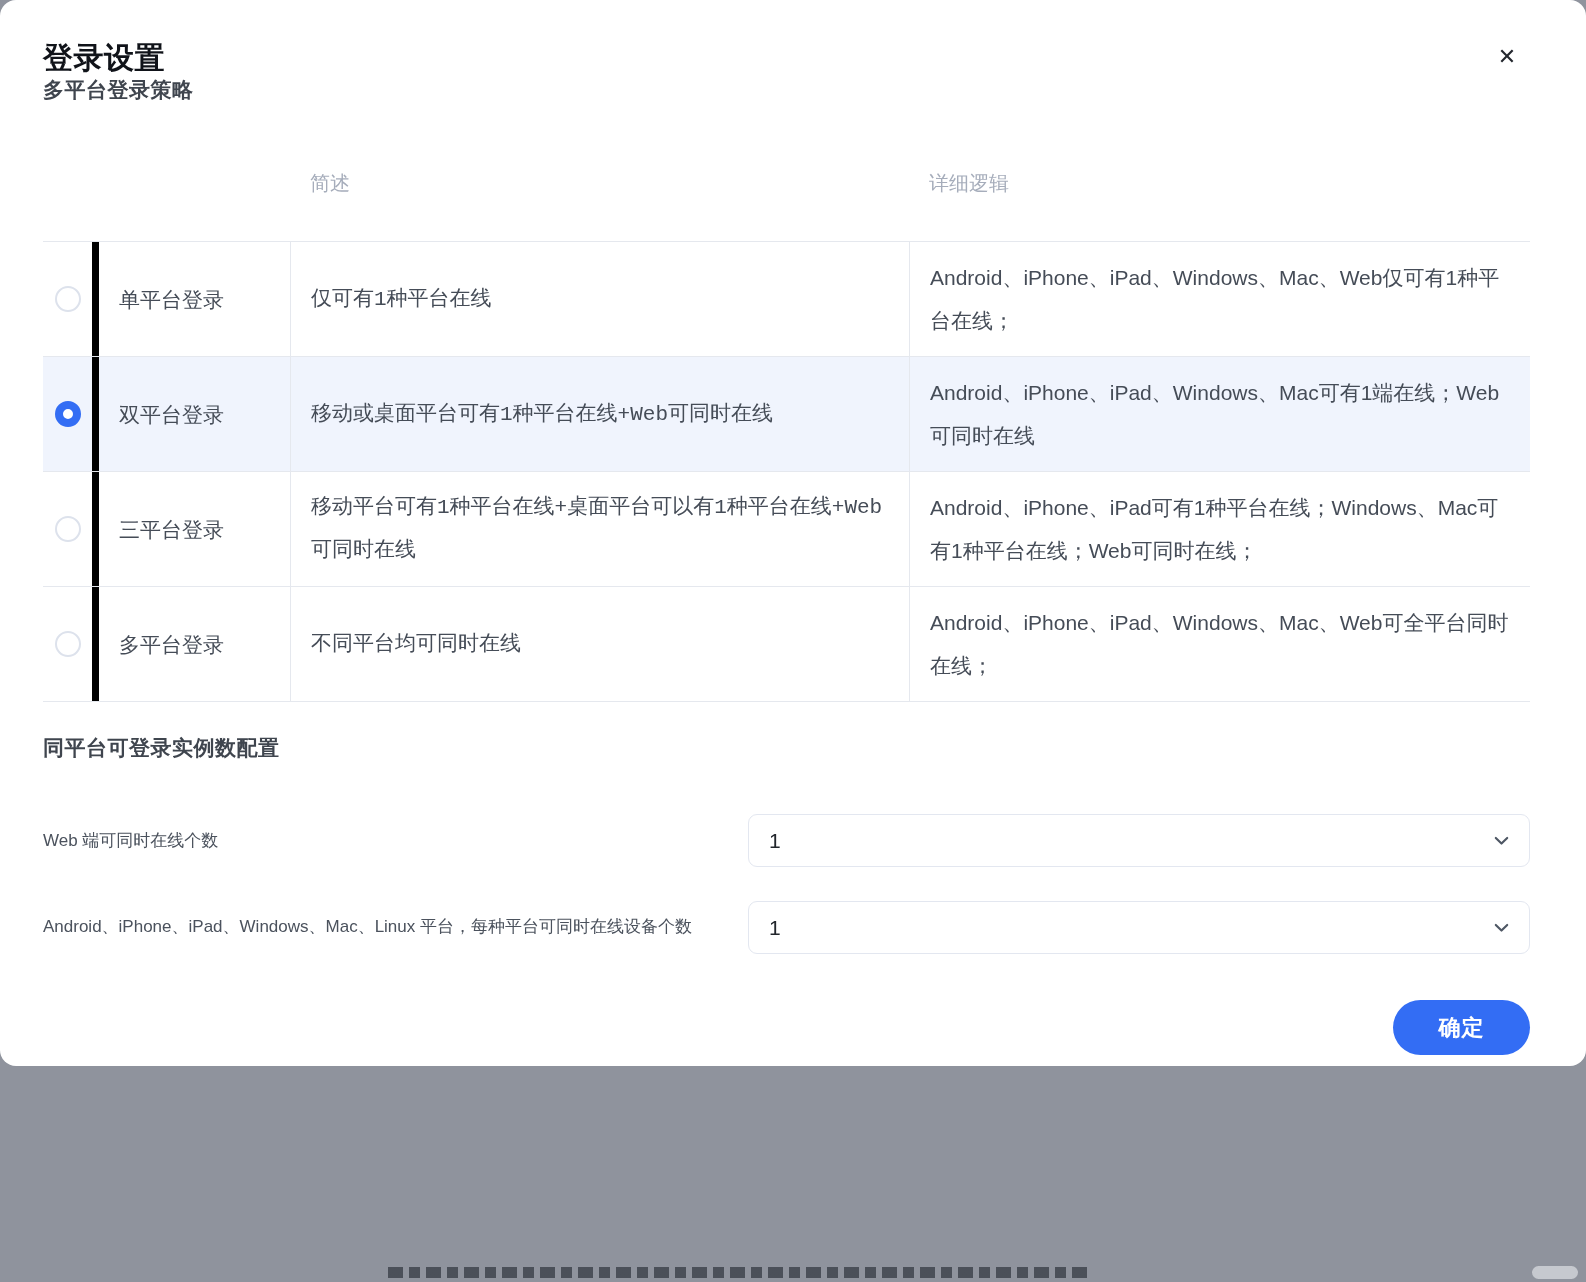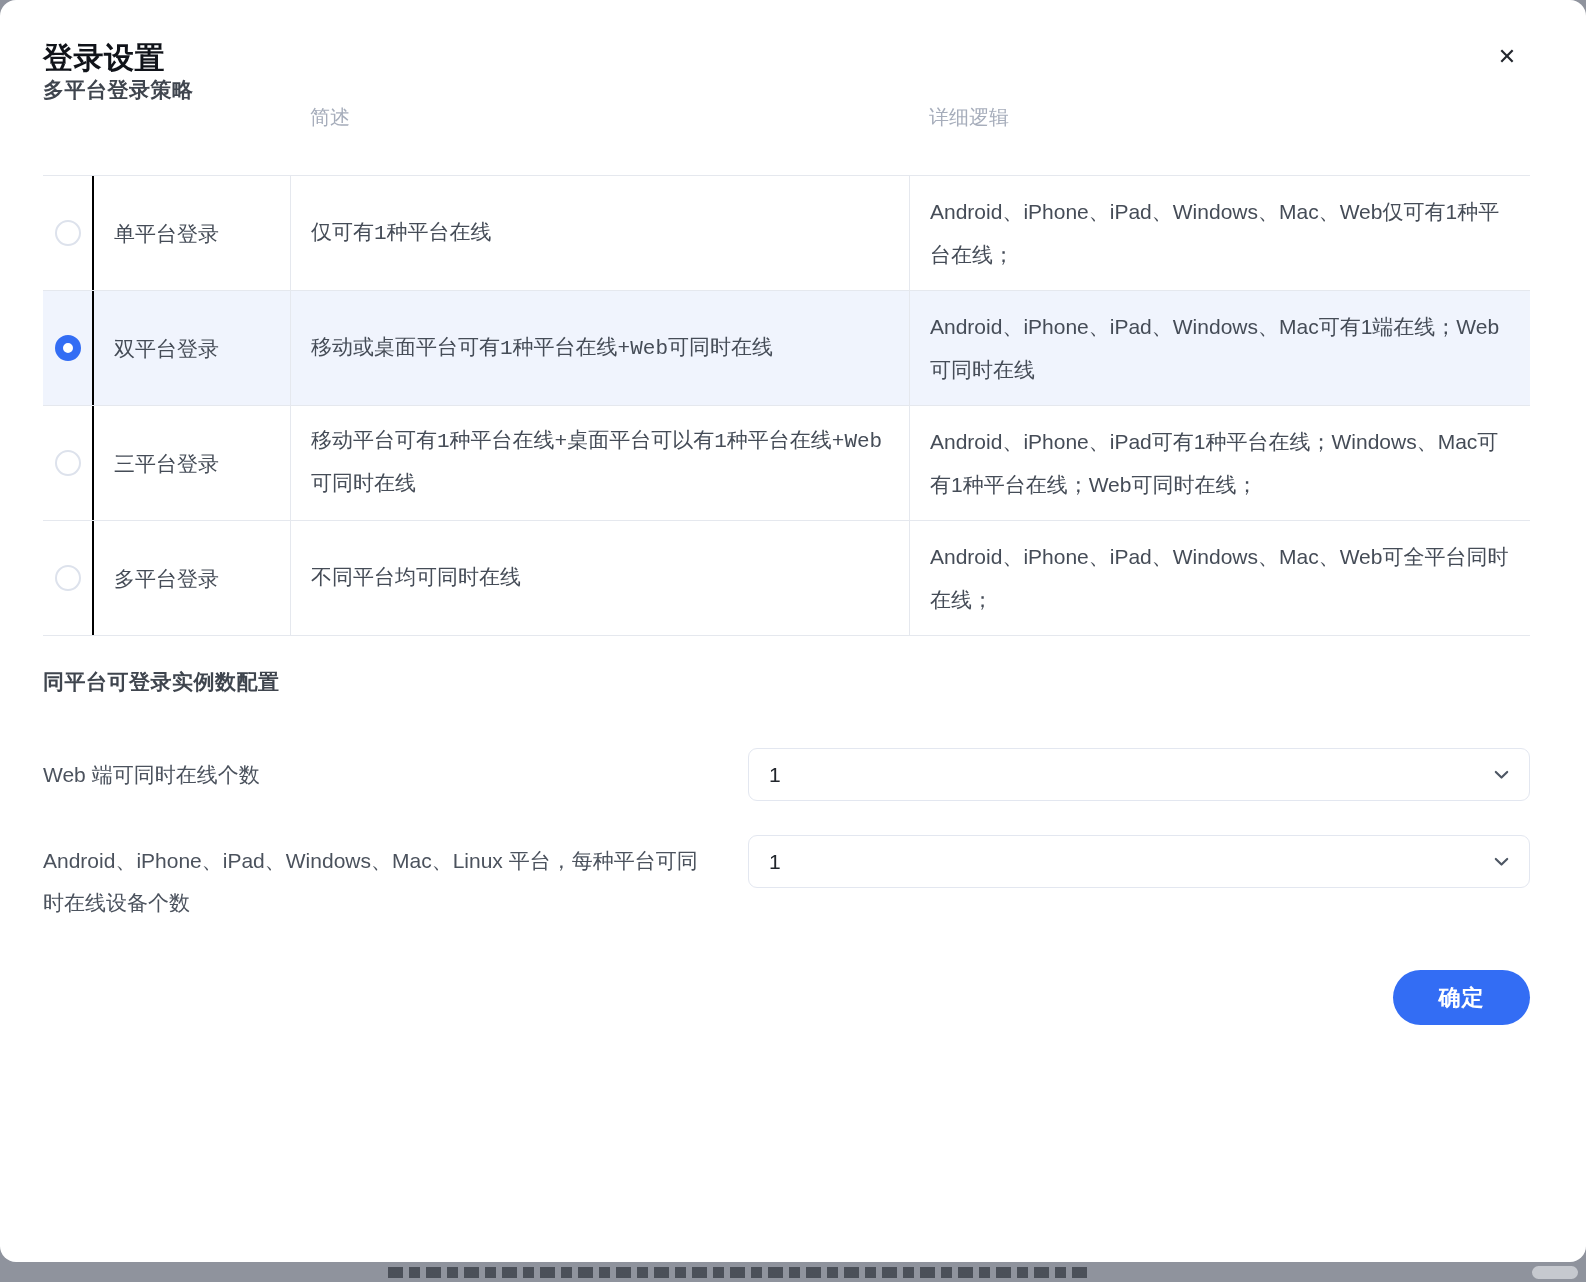--- a/index.html
+++ b/index.html
@@ -5,54 +5,54 @@
   html,body{margin:0;padding:0;}
   body{font-family:"Liberation Sans","DejaVu Sans",sans-serif;}
   .page{position:relative;width:1586px;height:1282px;background:#8f939d;overflow:hidden;}
 
   
   .bg-clipped-text{position:absolute;left:388px;top:1267px;width:702px;height:11px;
     background:repeating-linear-gradient(90deg,#454a53 0 15px,rgba(69,74,83,0) 15px 21px,#454a53 21px 32px,rgba(69,74,83,0) 32px 38px);
     opacity:.92;}
   .bg-scrollbar{position:absolute;right:8px;bottom:3px;width:46px;height:13px;background:#c6c9cf;border-radius:7px;}
 
-  .modal{position:absolute;left:0;top:0;right:0;height:1262px;background:#ffffff;border-radius:16px;
+  .modal{position:absolute;left:0;top:0;right:0;height:1066px;background:#ffffff;border-radius:16px;
     box-sizing:border-box;padding:40px 56px 16px 43px;}
 
   .modal-header{position:relative;}
   .modal-title{font-size:30px;line-height:36px;font-weight:700;color:#101319;letter-spacing:.5px;}
   .close-btn{position:absolute;top:2px;right:8px;width:30px;height:30px;border:none;background:transparent;
     font-size:22px;line-height:30px;color:#23272e;cursor:pointer;padding:0;}
 
   .section-heading{font-size:21px;font-weight:700;color:#3f454e;letter-spacing:.5px;}
   .strategy-heading{}
 
   
   .tbl-cols{display:grid;grid-template-columns:49px 198px 619px 621px;}
-  .tbl-head{color:#a6adbb;font-size:20px;padding-bottom:44px;}
+  .tbl-head{margin-top:66px;color:#a6adbb;font-size:20px;padding-bottom:44px;}
   .tbl-head .hcell{padding-left:20px;}
   .tbl{border-top:1px solid #e5e8ee;}
   .srow{border-bottom:1px solid #e5e8ee;}
   .srow.selected{background:#f0f4fd;}
   .cell{display:flex;align-items:center;box-sizing:border-box;padding:14px 20px;
     font-size:21px;line-height:43px;color:#454c57;}
   .cell.radio-cell{justify-content:center;padding:14px 0;border-left:none;}
-  .cell.name-cell{border-left:2px solid #000000;}
+  .cell.name-cell{border-left:7px solid #000000;}
   .cell.brief-cell{border-left:1px solid #e5e8ee;font-family:Liberation Mono, monospace;}
   .cell.detail-cell{border-left:1px solid #e5e8ee;}
 
   .radio{width:26px;height:26px;border-radius:50%;border:2px solid #dde2ec;background:#fff;box-sizing:border-box;cursor:pointer;}
   .radio.checked{border:8px solid #336df4;}
 
   
   .instance-heading{margin-top:32px;}
   .cfg-row{display:flex;align-items:flex-start;}
   .cfg-row-1{margin-top:52px;}
   .cfg-row-2{margin-top:34px;}
-  .cfg-label{flex:0 0 660px;font-size:21px;line-height:42px;color:#4b525d;padding-right:45px;box-sizing:content-box;
+  .cfg-label{flex:0 0 660px;font-size:17px;line-height:42px;color:#4b525d;padding-right:45px;box-sizing:content-box;
     margin-top:5px;}
   .cfg-row-1 .cfg-label{margin-top:6px;}
   .select{flex:1;height:53px;border:1px solid #e3e7f0;border-radius:9px;display:flex;align-items:center;
     padding:0 18px 0 20px;box-sizing:border-box;cursor:pointer;background:#fff;}
   .select-value{font-size:21px;color:#22262c;}
   .select .chev{margin-left:auto;display:flex;align-items:center;}
 
   .footer{display:flex;justify-content:flex-end;margin-top:46px;}
   .confirm-btn{min-width:137px;height:55px;border:none;border-radius:28px;background:#336df4;color:#ffffff;
     font-size:22px;font-weight:600;letter-spacing:1px;cursor:pointer;font-family:inherit;padding:0 34px;}

